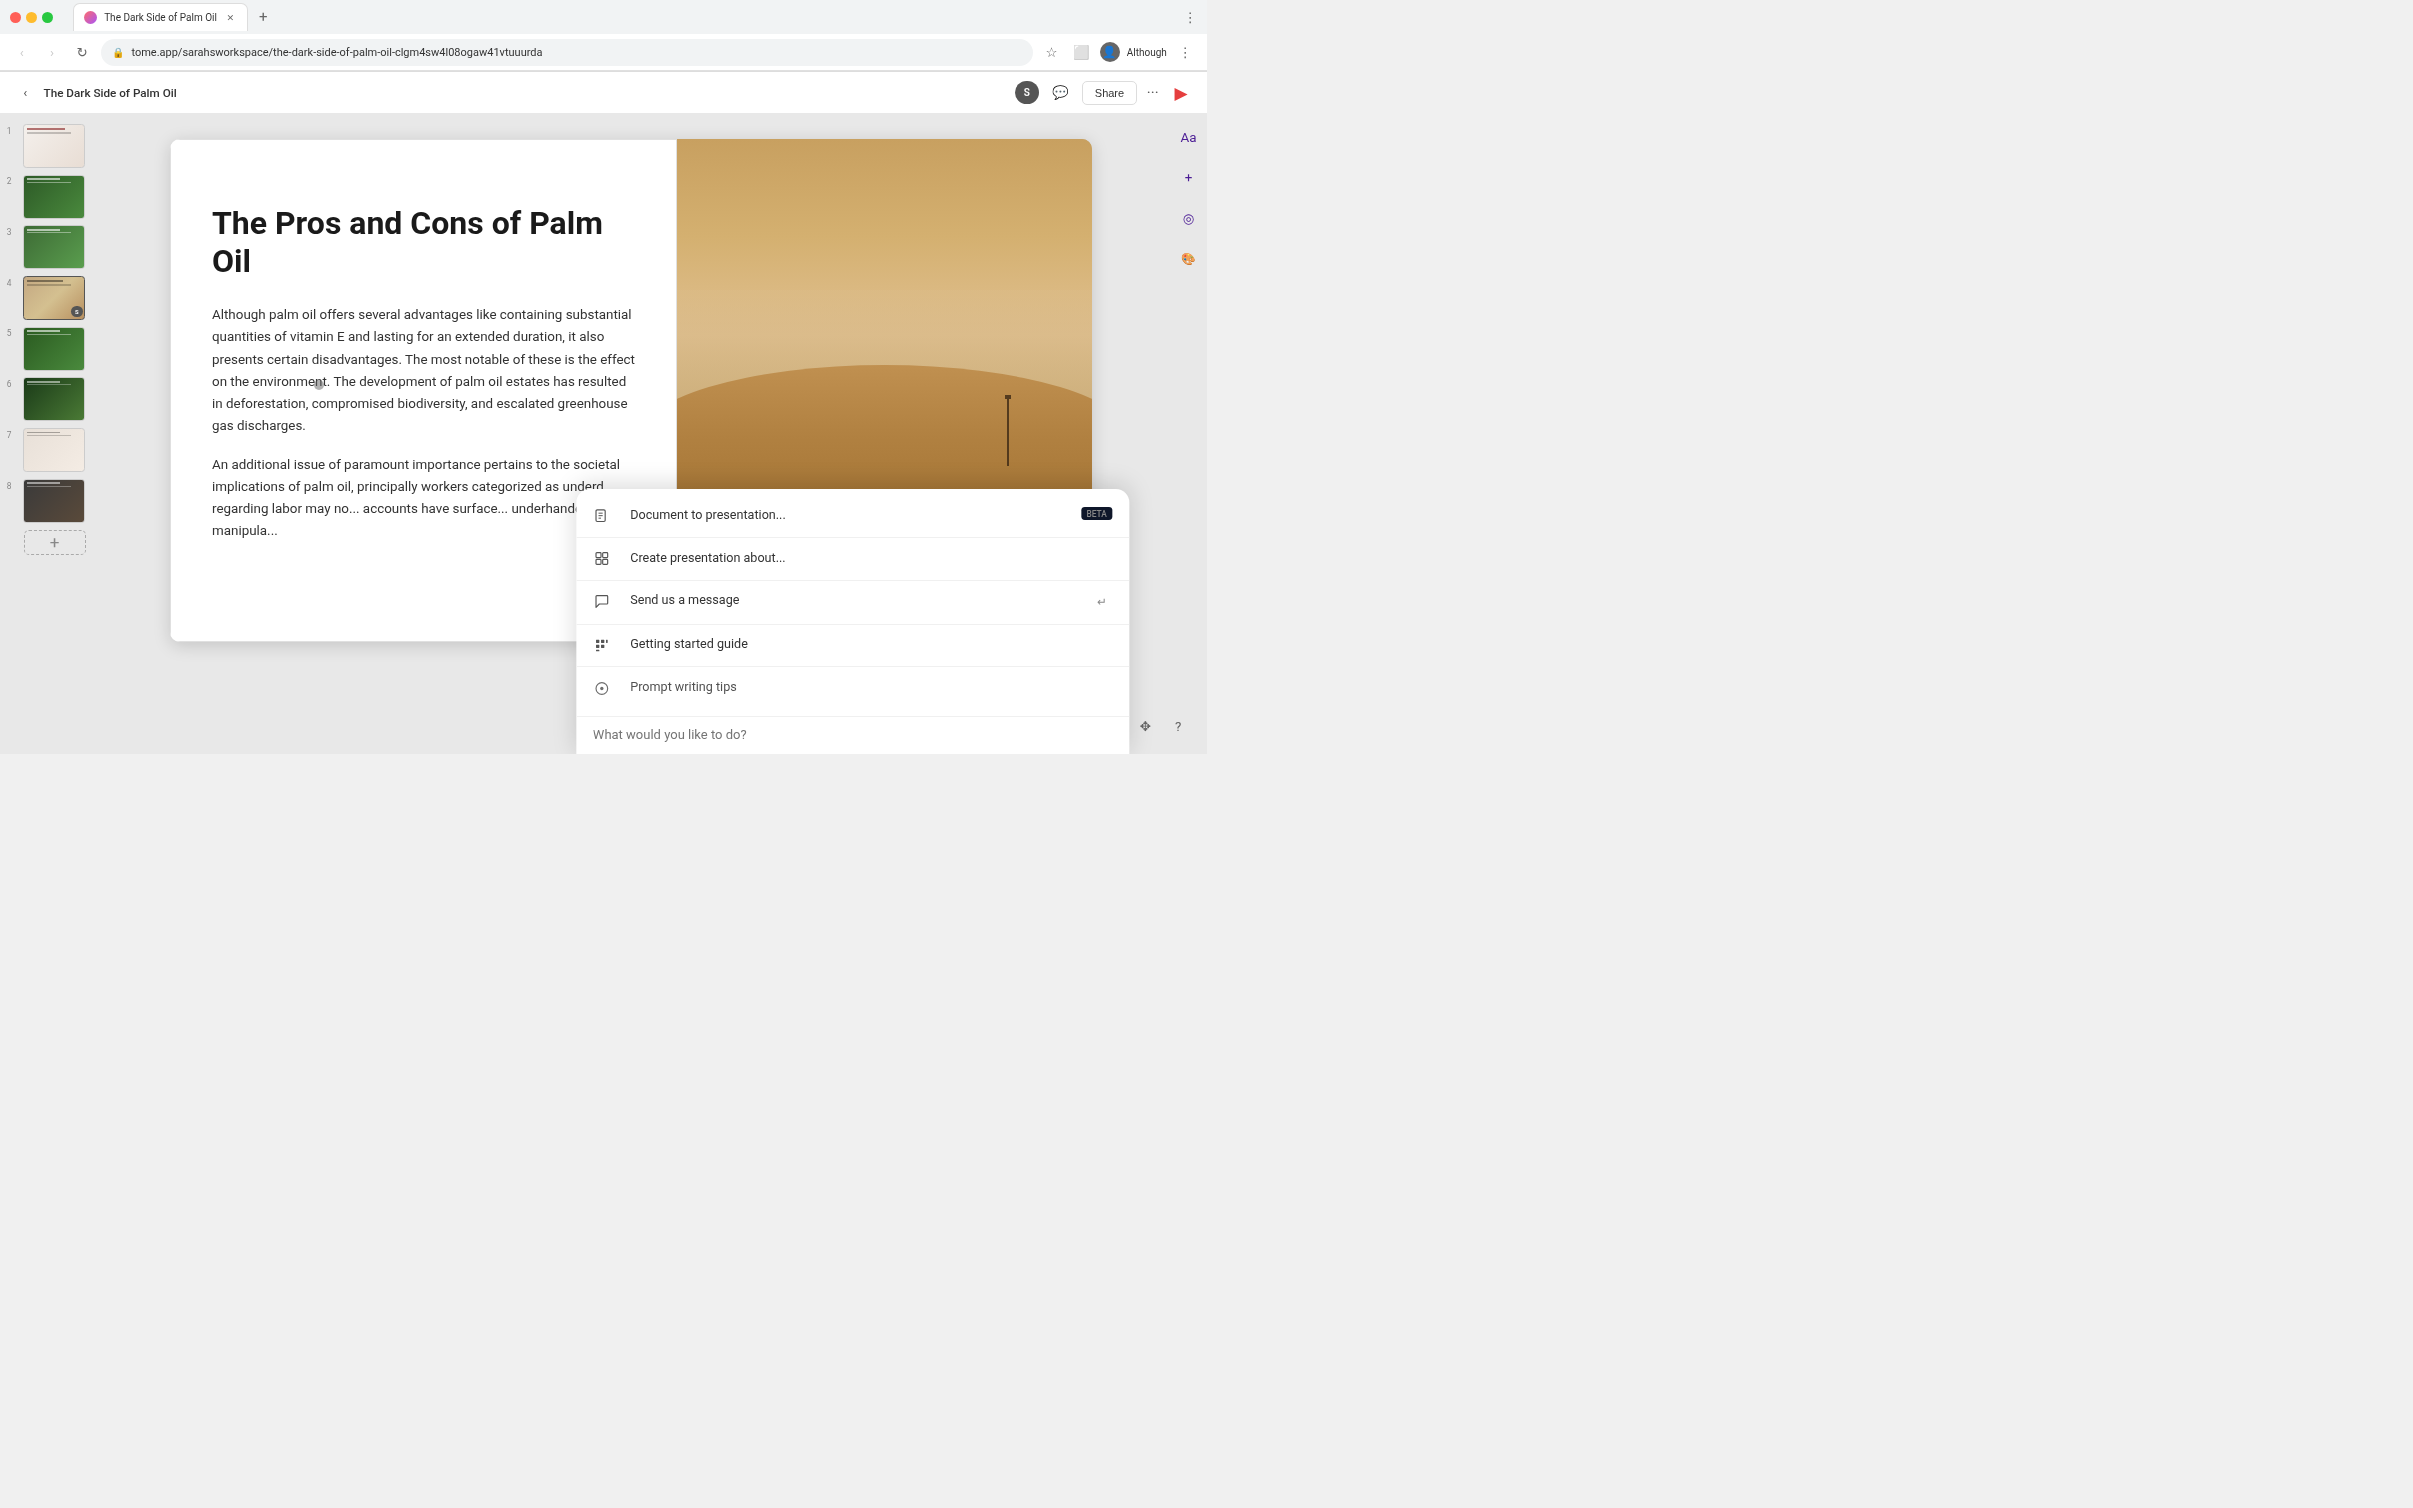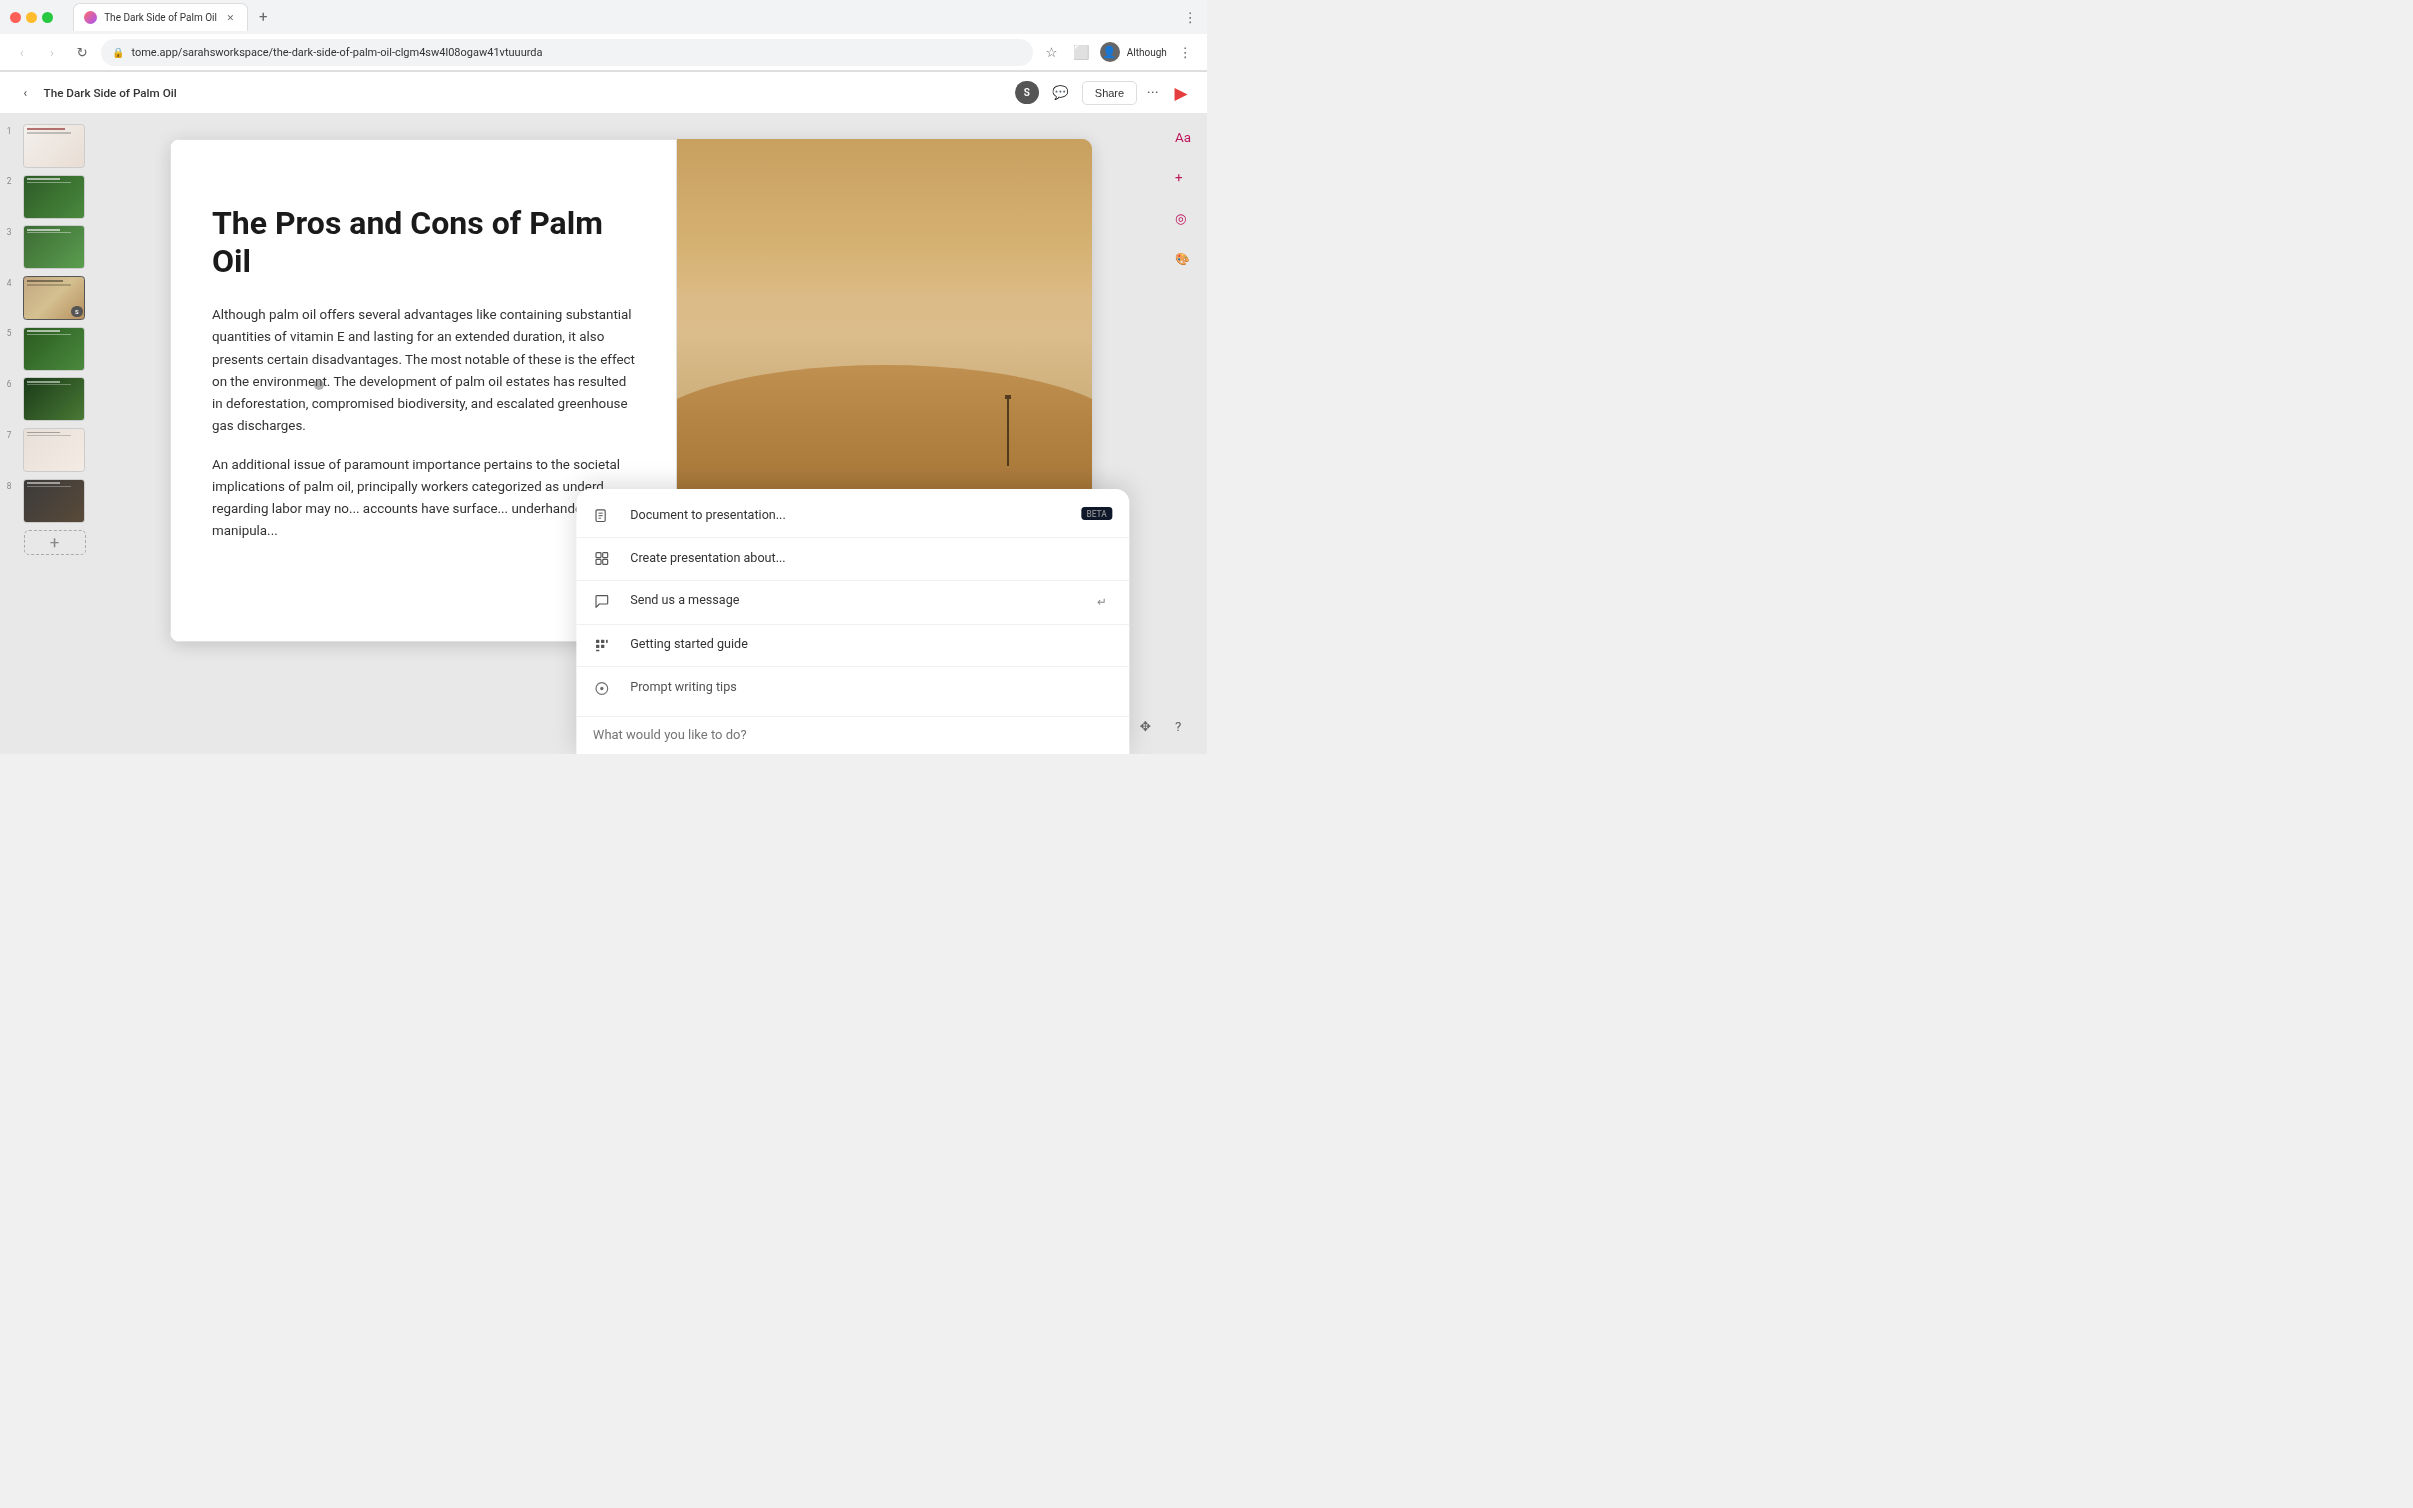--- a/index.html
+++ b/index.html
@@ -550,22 +550,22 @@
       align-items: center;
       padding: 10px 0;
       gap: 13.4px;
     }
 
     .sidebar-tool {
       width: 27px;
       height: 27px;
       display: flex;
       align-items: center;
-      justify-content: flex-start;
-      color: #be185d;
+      justify-content: center;
+      color: #4c1d95;
       cursor: pointer;
       border-radius: 5px;
       font-size: 13.4px;
     }
 
     
     .ai-popup {
       position: absolute;
       bottom: 0;
       left: 50%;

